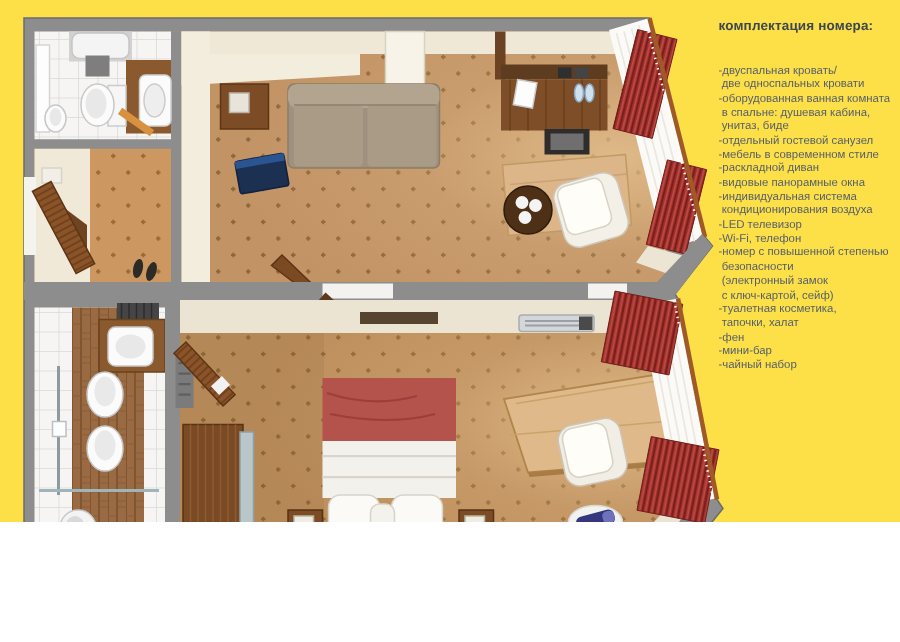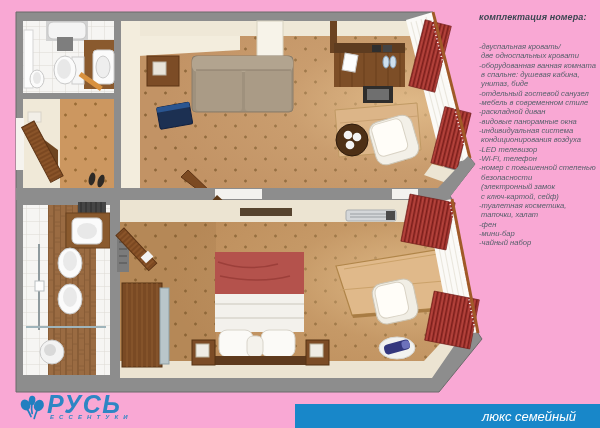--- a/index.html
+++ b/index.html
@@ -1,17 +1,17 @@
 <!DOCTYPE html>
 <html><head>
 <meta charset="utf-8">
 <style>
   html,body{margin:0;padding:0;background:#fff;}
-  #page{position:relative;width:600px;height:428px;background:#f9a8d4;overflow:hidden;
-        font-family:"Liberation Sans",sans-serif;font-style:italic;}
+  #page{position:relative;width:600px;height:348px;background:#fde047;overflow:hidden;
+        font-family:"Liberation Sans",sans-serif;}
   #plan{position:absolute;left:0;top:0;}
   #spec{position:absolute;left:479px;top:12px;width:120px;color:#56606b;}
   #spec h3{margin:0 0 8px 0;font-size:9px;color:#3c4752;letter-spacing:0.1px;}
   #spec .l{font-size:7.6px;line-height:9.35px;white-space:pre;margin-top:20px;}
   #bar{position:absolute;left:295px;top:404px;width:305px;height:26px;background:#1887c9;}
   #bar span{position:absolute;right:24px;top:5px;color:#fff;font-size:13px;}
   #logo{position:absolute;left:8px;top:388px;width:240px;height:40px;}
 </style>
 </head>
 <body>

